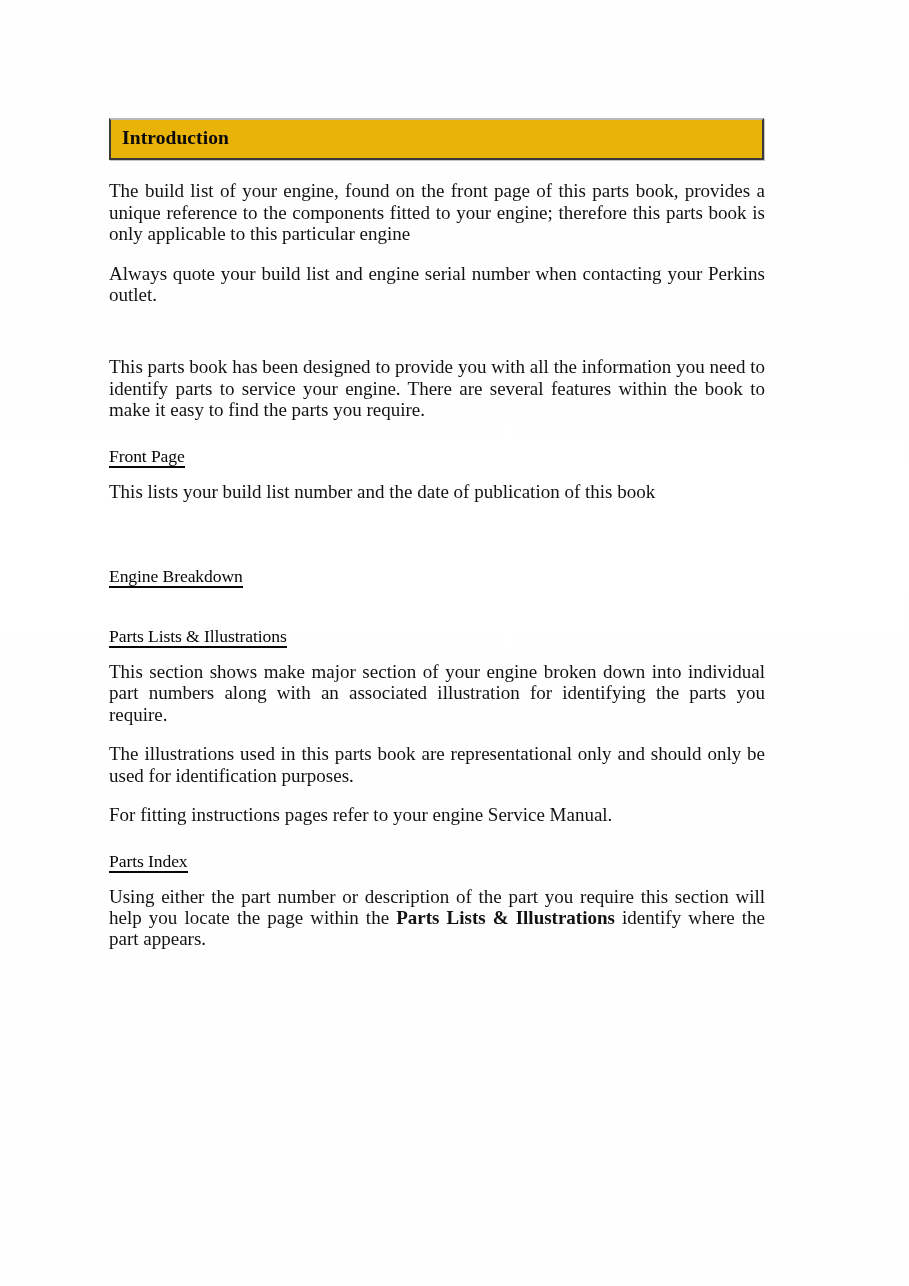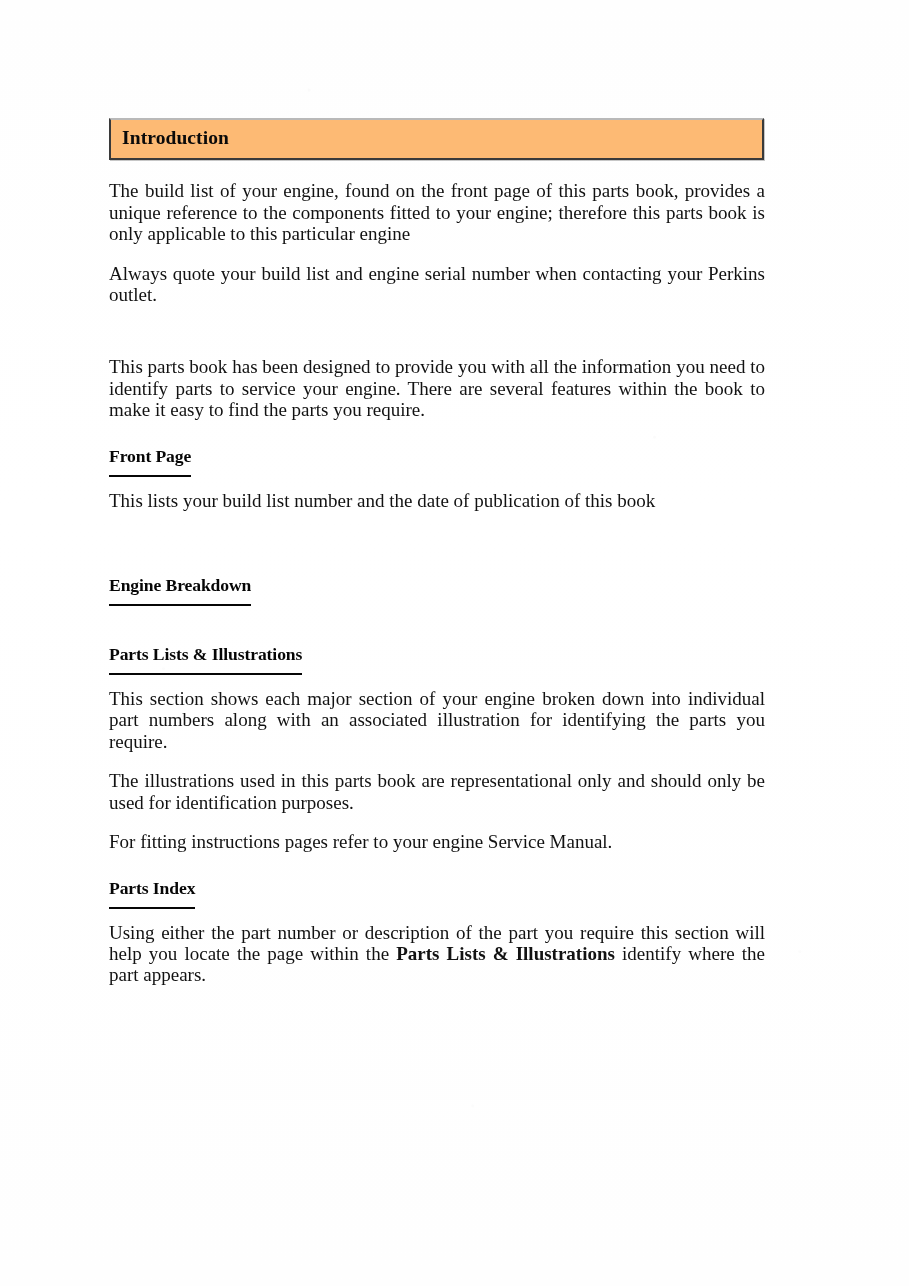--- a/index.html
+++ b/index.html
@@ -45,21 +45,21 @@
     position: absolute;
     left: 109px;
     top: 118px;
     width: 656px;
   }
 
   
   .section-box {
     border: 2px solid #3a3a3a;
     border-top-color: #b9b9b9;
-    background: #fdba74;
+    background: #eab308;
     box-sizing: border-box;
     width: 655px;
     padding: 7px 0 9px 11px;
     box-shadow: 1px 1px 0 rgba(0,0,0,0.22);
   }
   .section-box .section-title {
     font-size: 19.5px;
     font-weight: bold;
     letter-spacing: 0.1px;
     line-height: 1.15;
@@ -84,26 +84,26 @@
     height: 18px;
   }
   .block-gap {
     height: 31px;
   }
 
   
   h3.subhead {
     margin: 0;
     font-size: 17.6px;
-    font-weight: bold;
+    font-weight: normal;
     color: #060606;
     letter-spacing: -0.1px;
     display: inline-block;
     border-bottom: 2px solid #060606;
-    padding-bottom: 9px;
+    padding-bottom: 0px;
     line-height: 19px;
   }
   .subhead-wrap {
     line-height: 0;
   }
   .subhead-gap {
     height: 13px;
   }
   .subsection-gap {
     height: 26px;
@@ -158,21 +158,21 @@
       <h3 class="subhead">Engine Breakdown</h3>
     </div>
     <div class="subhead-gap"></div>
 
     <div class="subsection-gap"></div>
 
     <div class="subhead-wrap">
       <h3 class="subhead">Parts Lists &amp; Illustrations</h3>
     </div>
     <div class="subhead-gap"></div>
-    <p class="body">This section shows each major section of your engine broken down into individual part numbers along with an associated illustration for identifying the parts you require.</p>
+    <p class="body">This section shows make major section of your engine broken down into individual part numbers along with an associated illustration for identifying the parts you require.</p>
 
     <div class="para-gap"></div>
 
     <p class="body">The illustrations used in this parts book are representational only and should only be used for identification purposes.</p>
 
     <div class="para-gap"></div>
 
     <p class="body">For fitting instructions pages refer to your engine Service Manual.</p>
 
     <div class="subsection-gap"></div>

